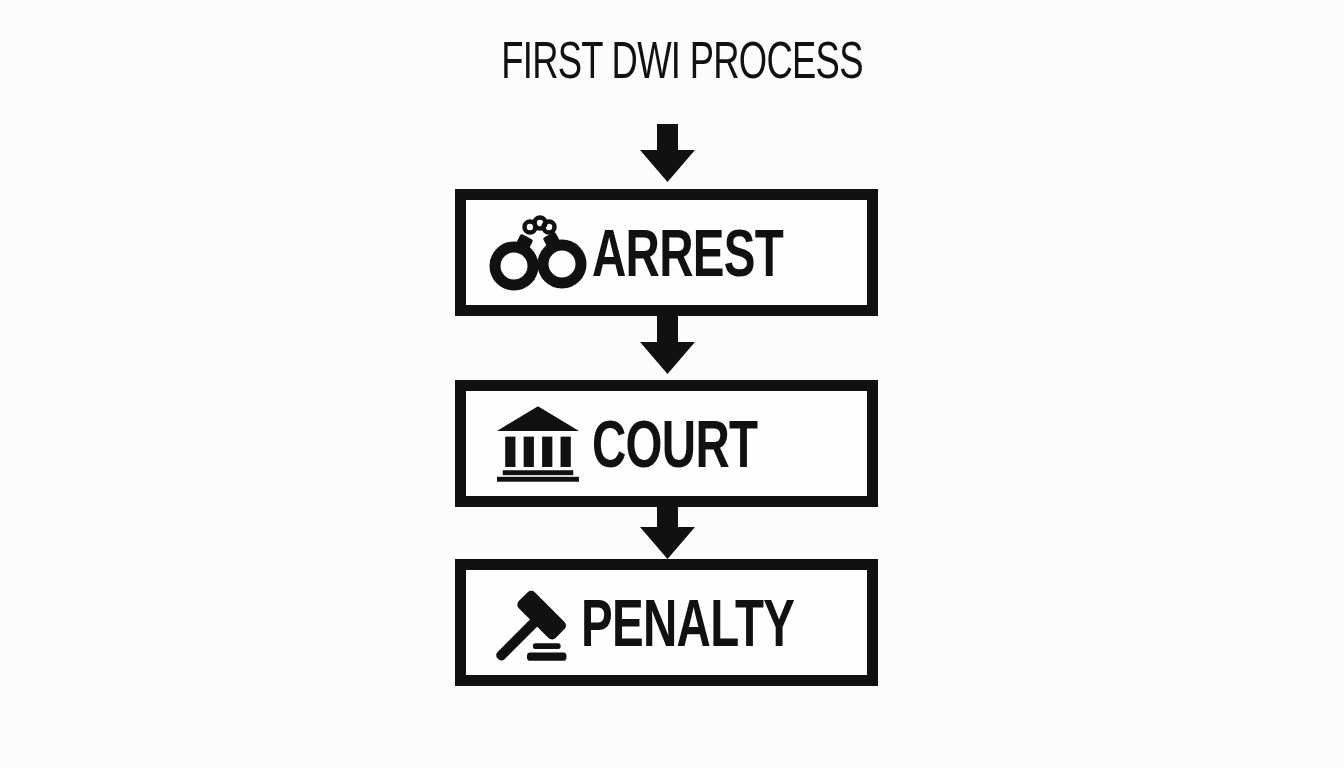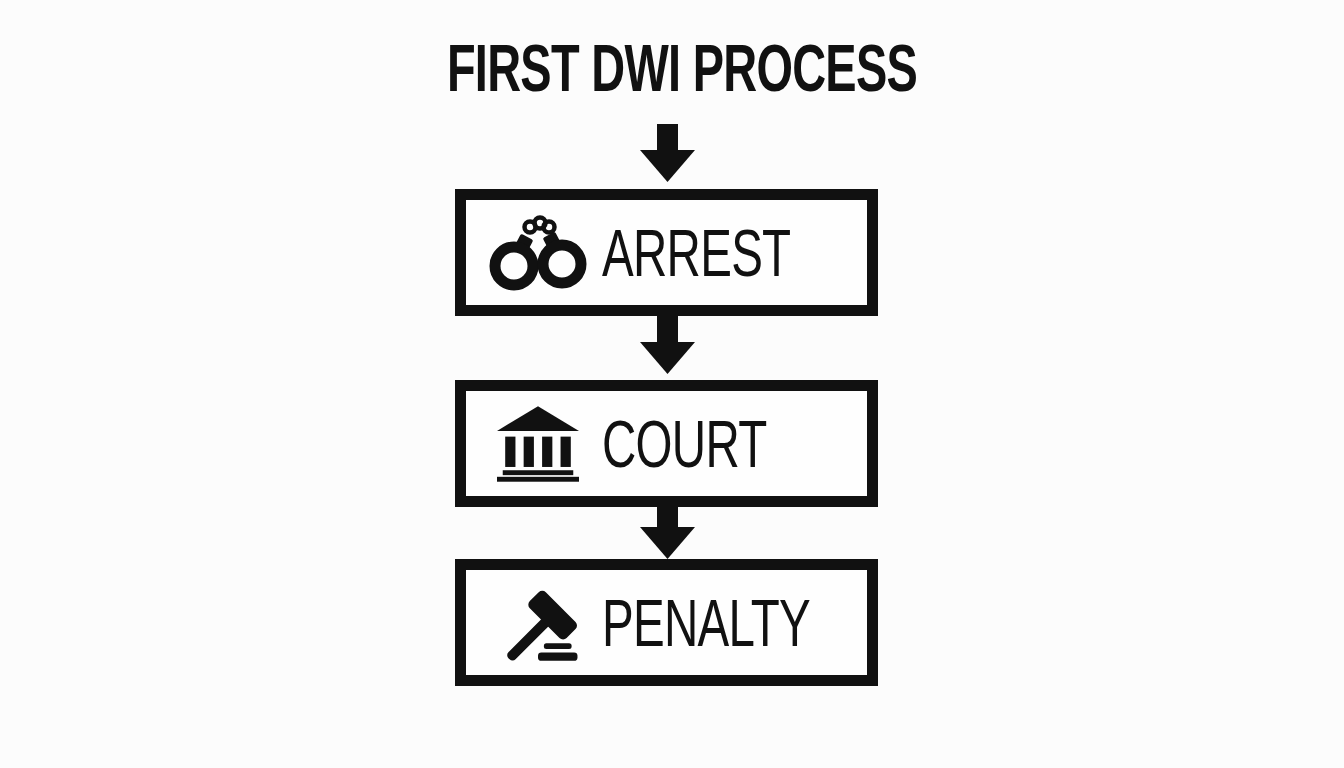--- a/index.html
+++ b/index.html
@@ -17,22 +17,22 @@
     position: relative;
     width: 1344px;
     height: 768px;
   }
   .title {
     position: absolute;
     top: 34px;
     left: 682px;
     transform: translateX(-50%);
     white-space: nowrap;
-    font-size: 67px;
-    font-weight: 700;
+    font-size: 52px;
+    font-weight: 400;
     line-height: 1;
     letter-spacing: -1px;
     color: var(--ink);
   }
   .condensed {
     display: inline-block;
     transform: scaleX(0.70);
     transform-origin: center center;
   }
   .arrow {
@@ -50,37 +50,36 @@
     width: 423px;
     height: 127px;
     border: 11px solid var(--ink);
     background: #fefefe;
     display: flex;
     align-items: center;
     padding-left: 18px;
   }
   .box-1 { top: 189px; }
   .box-2 { top: 380px; }
-  .box-3 { top: 559px; }
+  .box-3 { top: 559px; justify-content: center; }
   .icon-slot {
     width: 108px;
     height: 100px;
     display: flex;
     align-items: center;
     justify-content: center;
     flex: 0 0 auto;
   }
   .icon-slot svg { display: block; }
   .step-label {
     font-size: 66px;
-    font-weight: 400;
+    font-weight: 700;
     line-height: 1;
     letter-spacing: -1px;
     white-space: nowrap;
-    margin-left: 10px;
     color: var(--ink);
   }
   .step-label .condensed { transform-origin: left center; transform: scaleX(0.72); }
   .ink { fill: var(--ink); }
   .ink-stroke { stroke: var(--ink); fill: none; }
 </style>
 </head>
 <body>
 
 <div class="canvas">

